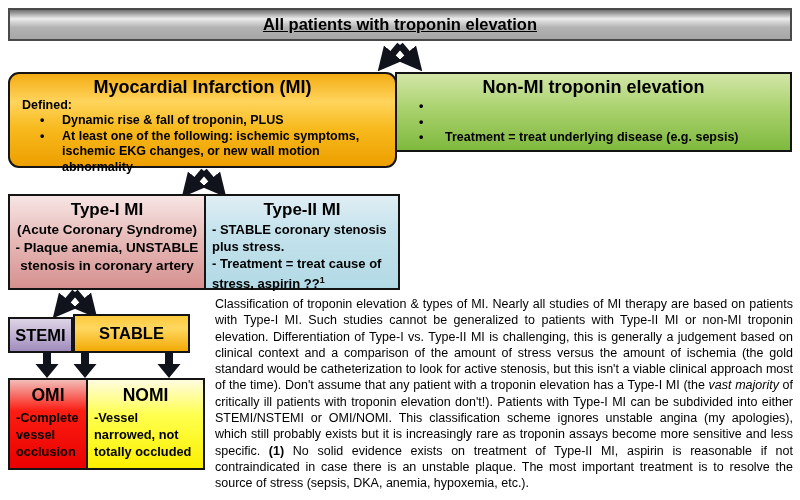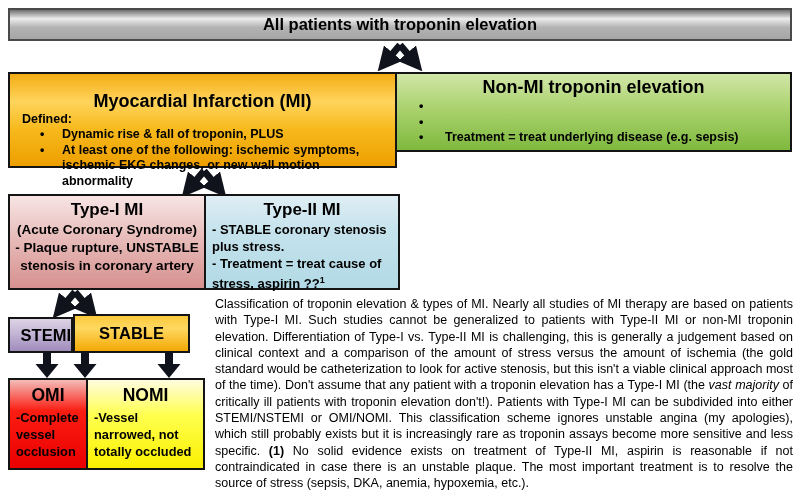--- a/index.html
+++ b/index.html
@@ -10,27 +10,28 @@
   .box{position:absolute;box-sizing:border-box;border:2px solid #141414;}
   .title{font-weight:700;text-align:center;}
 
   
   .top-bar{
     left:8px;top:8px;width:784px;height:33px;
     background:linear-gradient(180deg,#6f6f6f 0%,#ececec 30%,#b3b3b3 60%,#a6a6a6 100%);
     border:2px solid #4a4a4a;
     display:flex;align-items:center;justify-content:center;
   }
-  .top-bar .title{font-size:16.5px;}
+  .top-bar .title{font-size:16.5px;text-decoration:underline;}
 
   
   .mi-box{
     left:8px;top:72px;width:389px;height:96px;
     background:linear-gradient(180deg,#f4ac14 0%,#ffd45c 30%,#f7b91c 60%,#ee9f00 100%);
-    padding:16px 6px;
+    padding:2px 6px;
+    border-radius:11px;
   }
   .mi-box .title{font-size:18px;line-height:22px;}
   .def-label{font-weight:700;font-size:12.5px;padding-left:6px;line-height:15px;}
   .bullet-row{display:flex;font-weight:700;font-size:12.5px;line-height:15.5px;}
   .bullet-glyph{flex:none;width:22px;margin-left:24px;}
   .bullet-text{flex:1;padding-right:2px;}
 
   
   .nonmi-box{
     left:395px;top:72px;width:397px;height:80px;
@@ -55,21 +56,21 @@
     padding:3px 6px;
   }
   .type2-box .title{font-size:17px;line-height:22px;}
   .type2-line{font-weight:700;font-size:13px;line-height:17px;}
   sup{font-size:9px;}
 
   
   .stemi-box{
     left:8px;top:317px;width:65px;height:36px;
     background:linear-gradient(180deg,#ddd4e6 0%,#c3b5d4 45%,#a08cbd 100%);
-    display:flex;align-items:center;justify-content:flex-end;
+    display:flex;align-items:center;justify-content:center;
   }
   .nstemi-box{
     left:73px;top:314px;width:117px;height:39px;
     background:linear-gradient(180deg,#fbc93c 0%,#ffd860 35%,#f3a905 100%);
     display:flex;align-items:center;justify-content:center;
   }
   .stemi-box .title,.nstemi-box .title{font-size:16.5px;}
 
   
   .omi-box{
@@ -154,21 +155,21 @@
   <div class="arrow a-split-mi">
     <svg width="64" height="30" viewBox="0 0 64 30">
       <path d="M32 4 L21 17" stroke="#10131c" stroke-width="7" fill="none" marker-end="url(#ah)"></path>
       <path d="M32 4 L43 17" stroke="#10131c" stroke-width="7" fill="none" marker-end="url(#ah)"></path>
     </svg>
   </div>
 
   <div class="box type1-box">
     <div class="title">Type-I MI</div>
     <div class="type1-sub">(Acute Coronary Syndrome)</div>
-    <div class="type1-body">- Plaque rupture, UNSTABLE stenosis in coronary artery</div>
+    <div class="type1-body">- Plaque anemia, UNSTABLE stenosis in coronary artery</div>
   </div>
 
   <div class="box type2-box">
     <div class="title">Type-II MI</div>
     <div class="type2-line">- STABLE coronary stenosis plus stress.</div>
     <div class="type2-line"><span>- Treatment = treat cause of stress, aspirin ??</span><sup>1</sup></div>
   </div>
 
   <div class="arrow a-split-type1">
     <svg width="64" height="30" viewBox="0 0 64 30">

